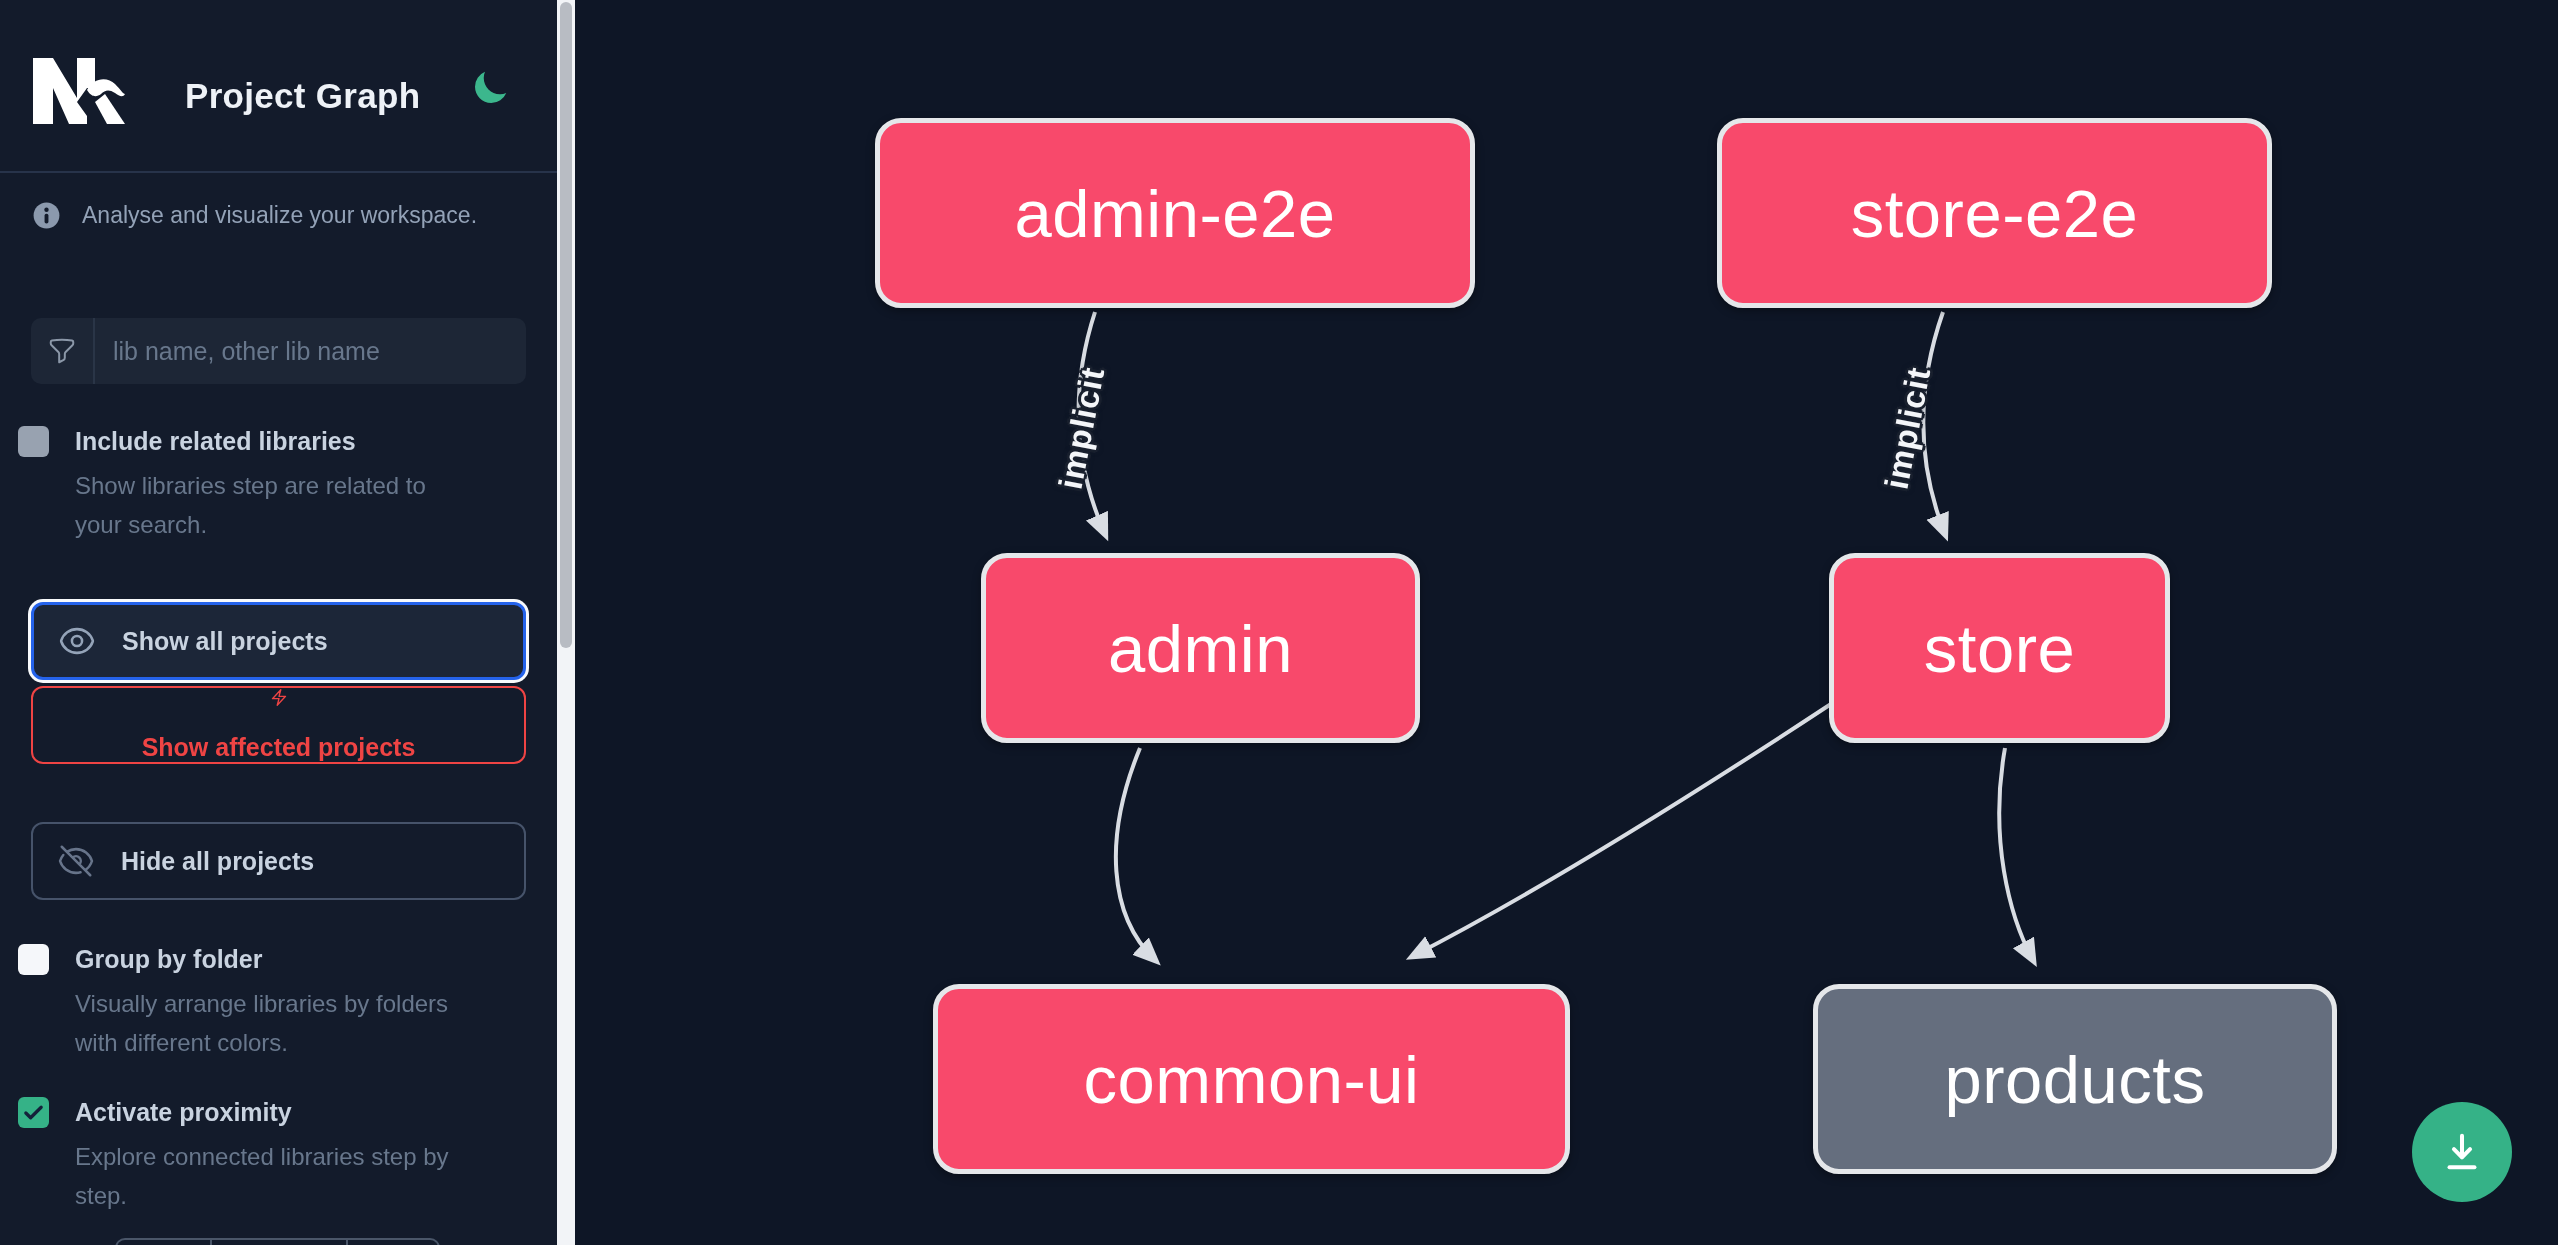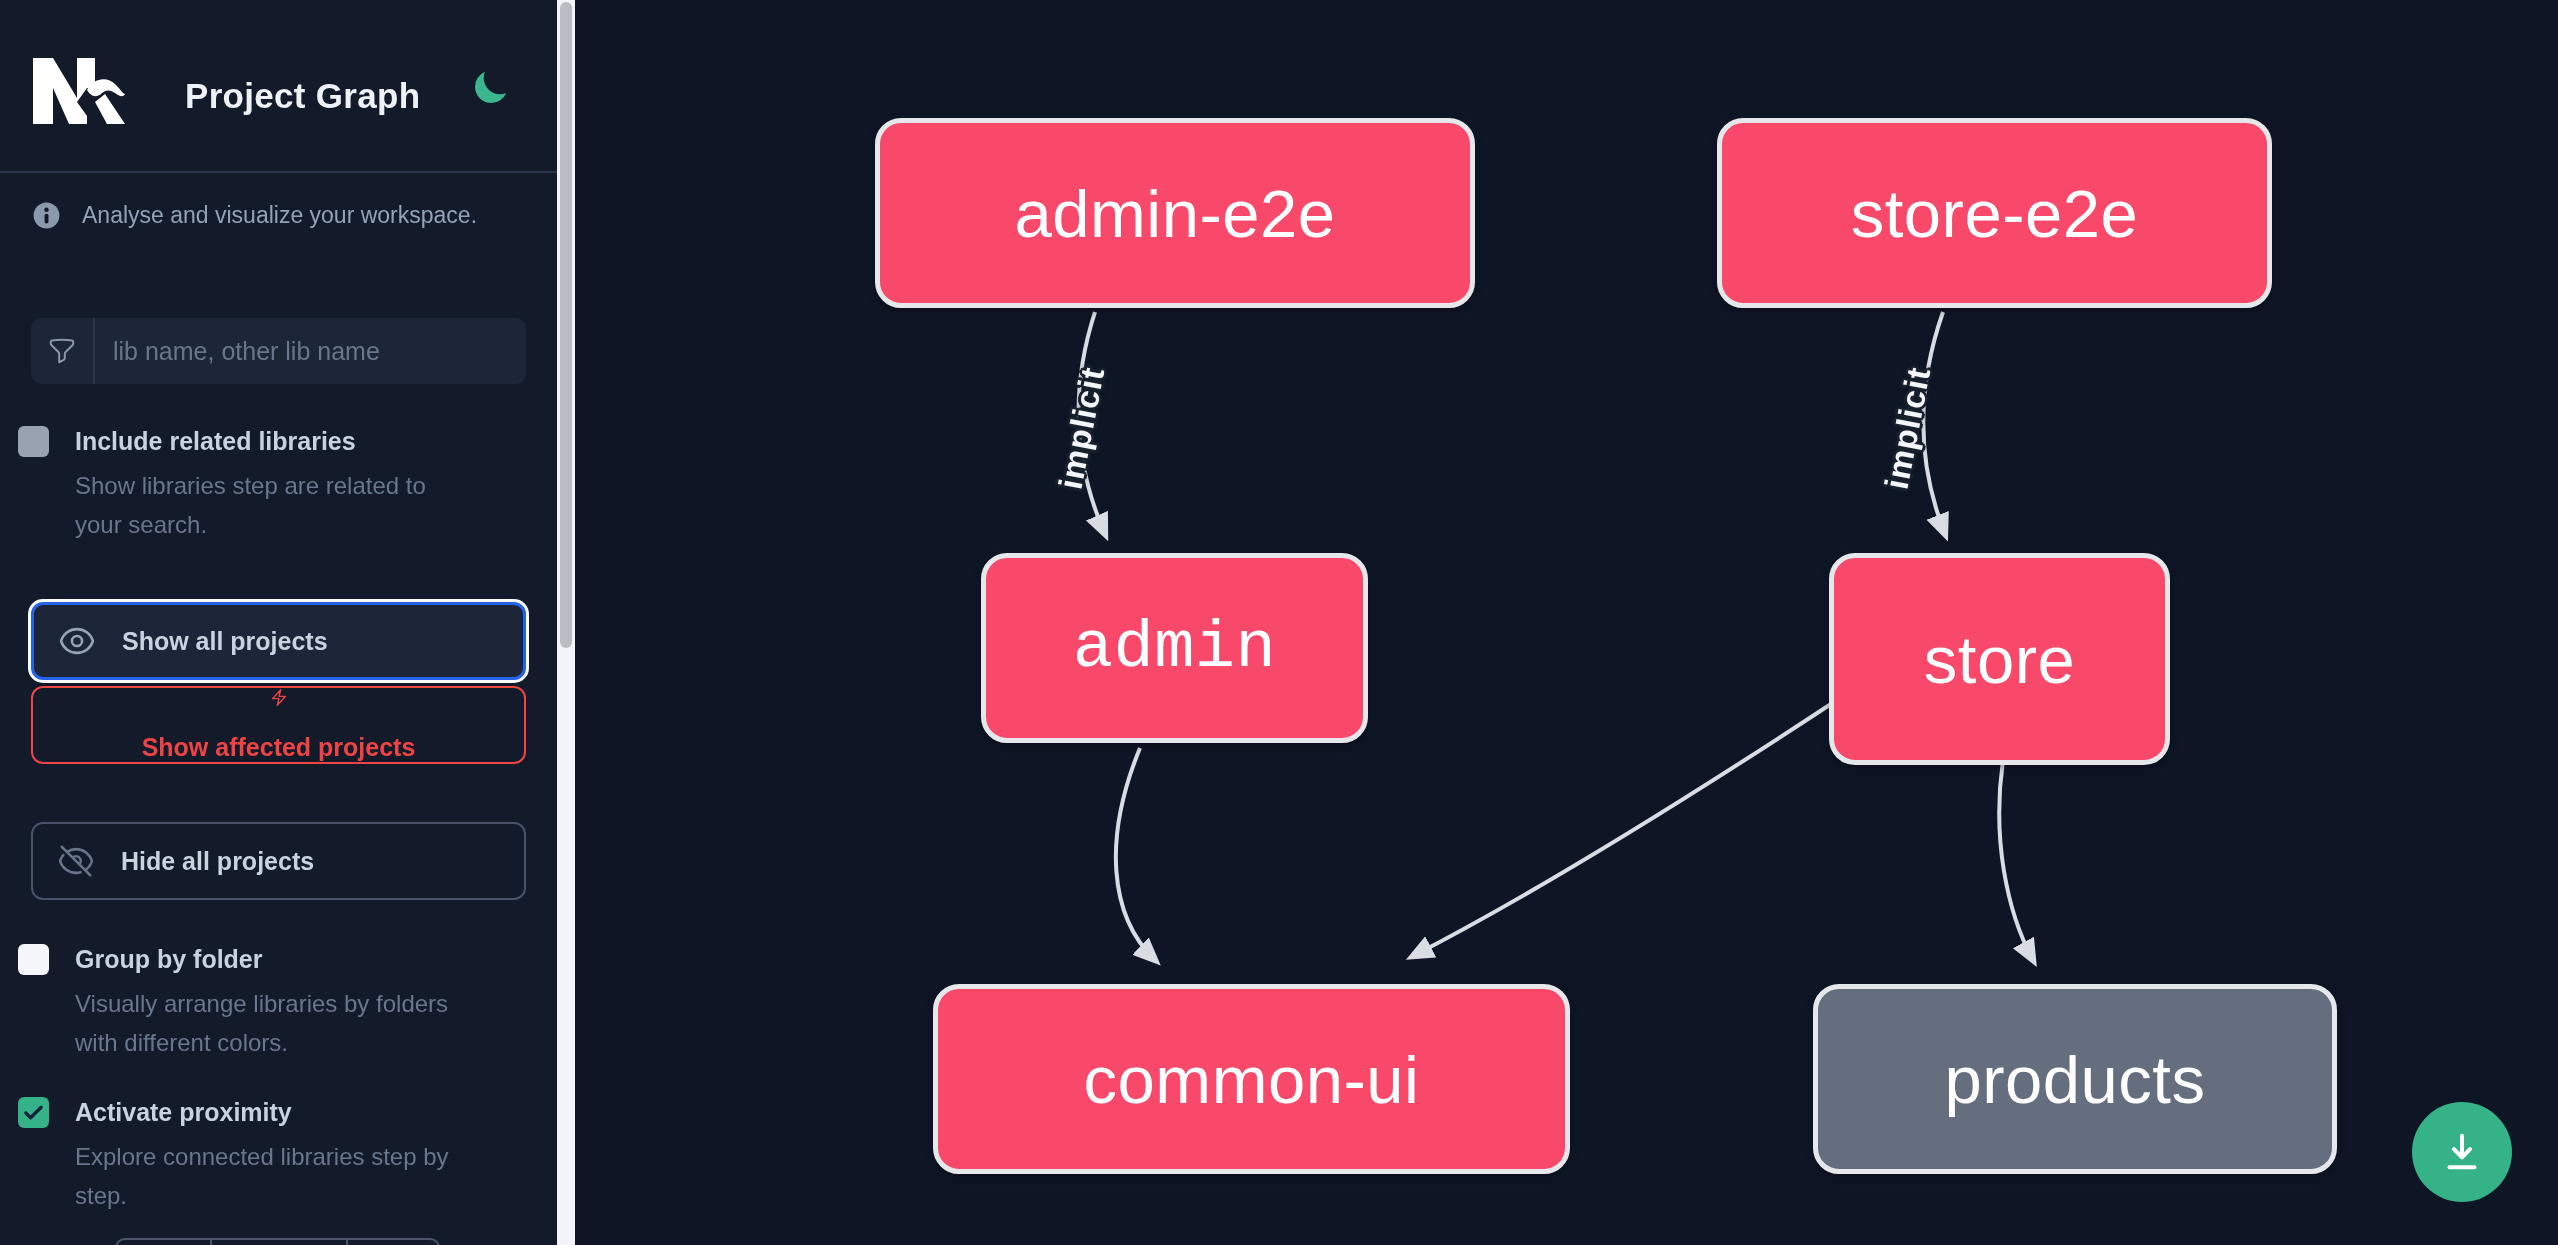--- a/index.html
+++ b/index.html
@@ -203,24 +203,24 @@
 
   <div class="edge-label" style="left:507px; top:428px;">implicit</div>
   <div class="edge-label" style="left:1333px; top:428px;">implicit</div>
 
   <div class="node affected" style="left:300px; top:118px; width:600px; height:190px;">
     <span>admin-e2e</span>
   </div>
   <div class="node affected" style="left:1142px; top:118px; width:555px; height:190px;">
     <span>store-e2e</span>
   </div>
-  <div class="node affected" style="left:406px; top:553px; width:387px; height:190px;font-family:Liberation Mono, monospace;">
+  <div class="node affected" style="left:406px; top:553px; width:439px; height:190px;">
     <span>admin</span>
   </div>
-  <div class="node affected" style="left:1254px; top:553px; width:341px; height:212px;">
+  <div class="node affected" style="left:1254px; top:553px; width:341px; height:190px;">
     <span>store</span>
   </div>
   <div class="node affected" style="left:358px; top:984px; width:637px; height:190px;">
     <span>common-ui</span>
   </div>
   <div class="node normal" style="left:1238px; top:984px; width:524px; height:190px;">
     <span>products</span>
   </div>
 </main>
 

